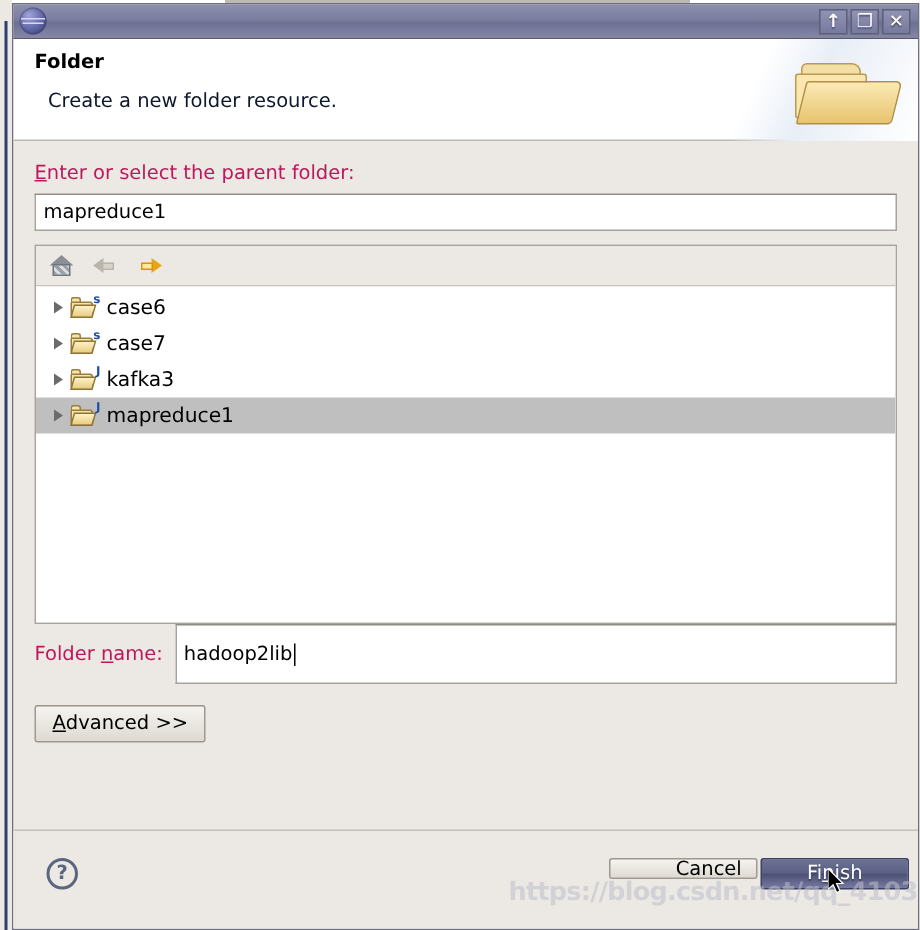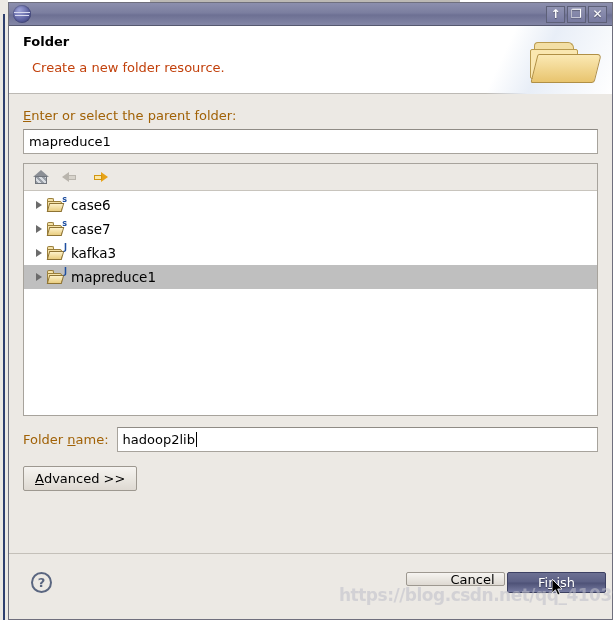--- a/index.html
+++ b/index.html
@@ -63,37 +63,37 @@
 
   
   #banner{
     flex:0 0 68px;background:#ffffff;
     border-bottom:1px solid #bcb9b4;
     position:relative;padding:8px 0 0 14px;box-sizing:border-box;
   }
   #banner-gloss{position:absolute;right:0;top:0;width:180px;height:68px;
     background:linear-gradient(115deg,rgba(255,255,255,0) 40%,#e8eef7 60%,#ffffff 100%);}
   #banner-title{font-weight:bold;font-size:13px;color:#000;position:relative;}
-  #banner-desc{font-size:13px;margin-top:11px;margin-left:9px;color:#c2410c;position:relative;}
+  #banner-desc{font-size:13px;margin-top:11px;margin-left:9px;color:#0f172a;position:relative;}
   
   #banner-folder{position:absolute;right:12px;top:14px;width:72px;height:48px;}
   .fldr-back{position:absolute;left:6px;top:2px;width:40px;height:10px;background:#f3dfa5;
     border:1px solid #b99a4e;border-bottom:none;border-radius:4px 6px 0 0;box-sizing:border-box;}
   .fldr-body{position:absolute;left:2px;top:9px;width:48px;height:30px;background:#fae7b0;
     border:1px solid #b99a4e;border-radius:2px;box-sizing:border-box;}
   .fldr-front{position:absolute;left:6px;top:14px;width:64px;height:29px;
     background:linear-gradient(to bottom,#fbe9b4,#e8c46e);
     border:1px solid #b08f45;box-sizing:border-box;
     transform:skewX(-14deg);border-radius:2px 4px 3px 2px;}
 
   
   #body{flex:1 1 auto;padding:0 0 0 0;position:relative;background:#ece9e4;}
   #content{padding:14px 14px 0 14px;}
 
-  .field-label{font-size:13px;color:#a16207;margin-bottom:6px;}
+  .field-label{font-size:13px;color:#be185d;margin-bottom:6px;}
   .mn{text-decoration:underline;}
 
   .textfield{
     width:100%;height:25px;box-sizing:border-box;
     background:#ffffff;border:1px solid #a7a39c;
     border-top-color:#8f8b85;
     font-family:"DejaVu Sans","Liberation Sans",sans-serif;
     font-size:13px;color:#000;
     padding:0 5px;display:flex;align-items:center;
   }
@@ -130,23 +130,23 @@
   .twisty{width:14px;flex:0 0 14px;display:flex;align-items:center;justify-content:center;}
   .twisty i{display:block;width:0;height:0;border-top:4.5px solid transparent;border-bottom:4.5px solid transparent;border-left:6px solid #6b6b6b;}
   .prjicon{width:20px;height:16px;flex:0 0 20px;position:relative;margin-right:5px;}
   .prj-b{position:absolute;left:1px;top:4px;width:15px;height:10px;background:#f6e3a8;border:1px solid #9a7f3c;box-sizing:border-box;border-radius:1px 2px 1px 1px;}
   .prj-t{position:absolute;left:1px;top:1px;width:7px;height:4px;background:#f6e3a8;border:1px solid #9a7f3c;border-bottom:none;box-sizing:border-box;border-radius:2px 2px 0 0;}
   .prj-f{position:absolute;left:2px;top:6px;width:15px;height:9px;background:linear-gradient(to bottom,#fdf1c8,#e9cd80);border:1px solid #8e7333;box-sizing:border-box;transform:skewX(-16deg);}
   .badge{position:absolute;right:-1px;top:-1px;font-size:8px;line-height:8px;font-weight:bold;color:#1f4fa0;background:transparent;font-family:"DejaVu Sans","Liberation Sans",sans-serif;}
   .tree-label{white-space:nowrap;}
 
   
-  #name-row{display:flex;align-items:center;margin-top:11px;}
+  #name-row{display:flex;align-items:center;}
   #name-row .field-label{margin-bottom:0;margin-right:8px;white-space:nowrap;}
-  #name-field{flex:1 1 auto;height:25px;text-align:center;}
+  #name-field{flex:1 1 auto;height:40px;text-align:center;}
   .caret{display:inline-block;width:1px;height:15px;background:#000;margin-left:1px;vertical-align:-3px;}
 
   
   #adv-row{margin-top:14px;}
   .btn{
     font-family:"DejaVu Sans","Liberation Sans",sans-serif;
     font-size:13px;color:#000;
     background:linear-gradient(to bottom,#f6f4f1 0%,#eae7e1 50%,#ded9d2 100%);
     border:1px solid #9d9890;border-radius:2px;
     padding:4px 11px;box-sizing:border-box;

